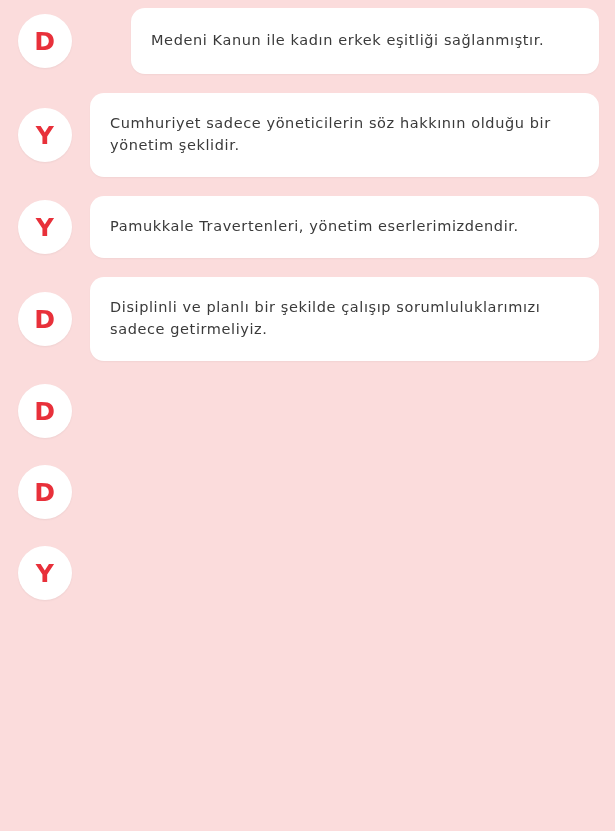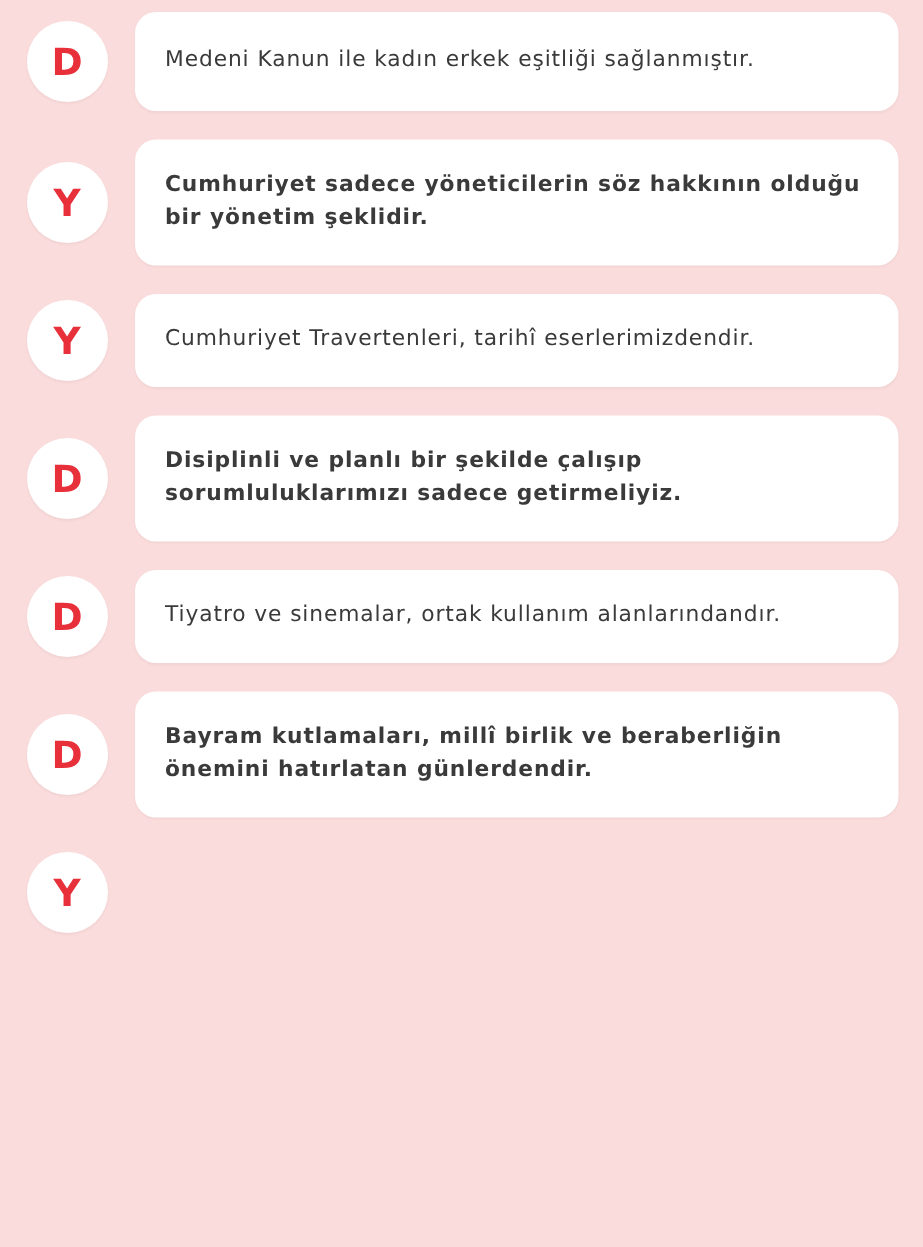--- a/index.html
+++ b/index.html
@@ -54,56 +54,53 @@
     line-height: 1.5;
     color: #3a3a3a;
     letter-spacing: 0.6px;
     box-shadow: 0 1px 2px rgba(0,0,0,0.04);
     min-height: 30px;
     display: flex;
     align-items: center;
   }
   .statement.tall {
     min-height: 52px;
-    font-weight: bold;
   }
-  .r1 .statement { padding-top: 18px; padding-bottom: 18px; }
+  .r1 .statement { padding-top: 18px; padding-bottom: 18px; margin-left: 41px; }
 </style>
 </head>
 <body>
 
 <div class="worksheet">
 
   <div class="qrow r1">
     <div class="marker">D</div>
     <div class="statement">Medeni Kanun ile kadın erkek eşitliği sağlanmıştır.</div>
   </div>
 
   <div class="qrow">
     <div class="marker">Y</div>
     <div class="statement tall">Cumhuriyet sadece yöneticilerin söz hakkının olduğu bir yönetim şeklidir.</div>
   </div>
 
   <div class="qrow">
     <div class="marker">Y</div>
-    <div class="statement">Cumhuriyet Travertenleri, tarihî eserlerimizdendir.</div>
+    <div class="statement">Pamukkale Travertenleri, yönetim eserlerimizdendir.</div>
   </div>
 
   <div class="qrow">
     <div class="marker">D</div>
     <div class="statement tall">Disiplinli ve planlı bir şekilde çalışıp sorumluluklarımızı sadece getirmeliyiz.</div>
   </div>
 
   <div class="qrow">
     <div class="marker">D</div>
-    <div class="statement">Tiyatro ve sinemalar, ortak kullanım alanlarındandır.</div>
   </div>
 
   <div class="qrow">
     <div class="marker">D</div>
-    <div class="statement tall">Bayram kutlamaları, millî birlik ve beraberliğin önemini hatırlatan günlerdendir.</div>
   </div>
 
   <div class="qrow">
     <div class="marker">Y</div>
   </div>
 
 </div>
 
 </body></html>

